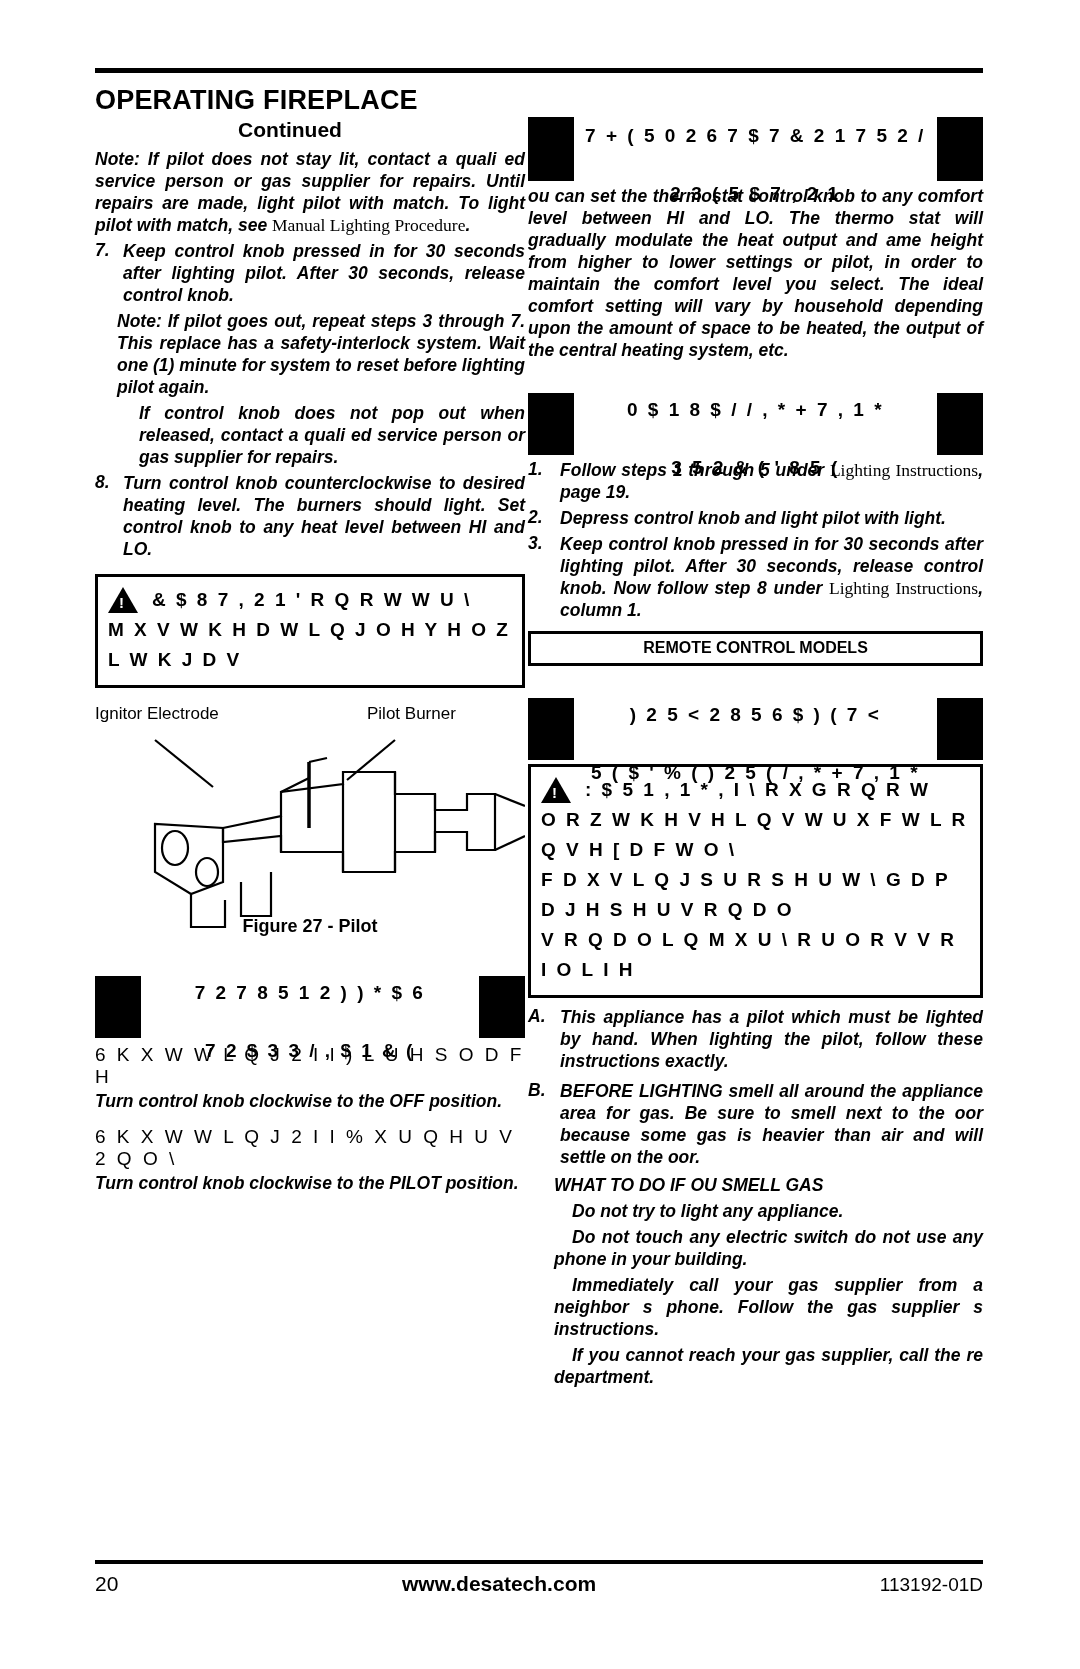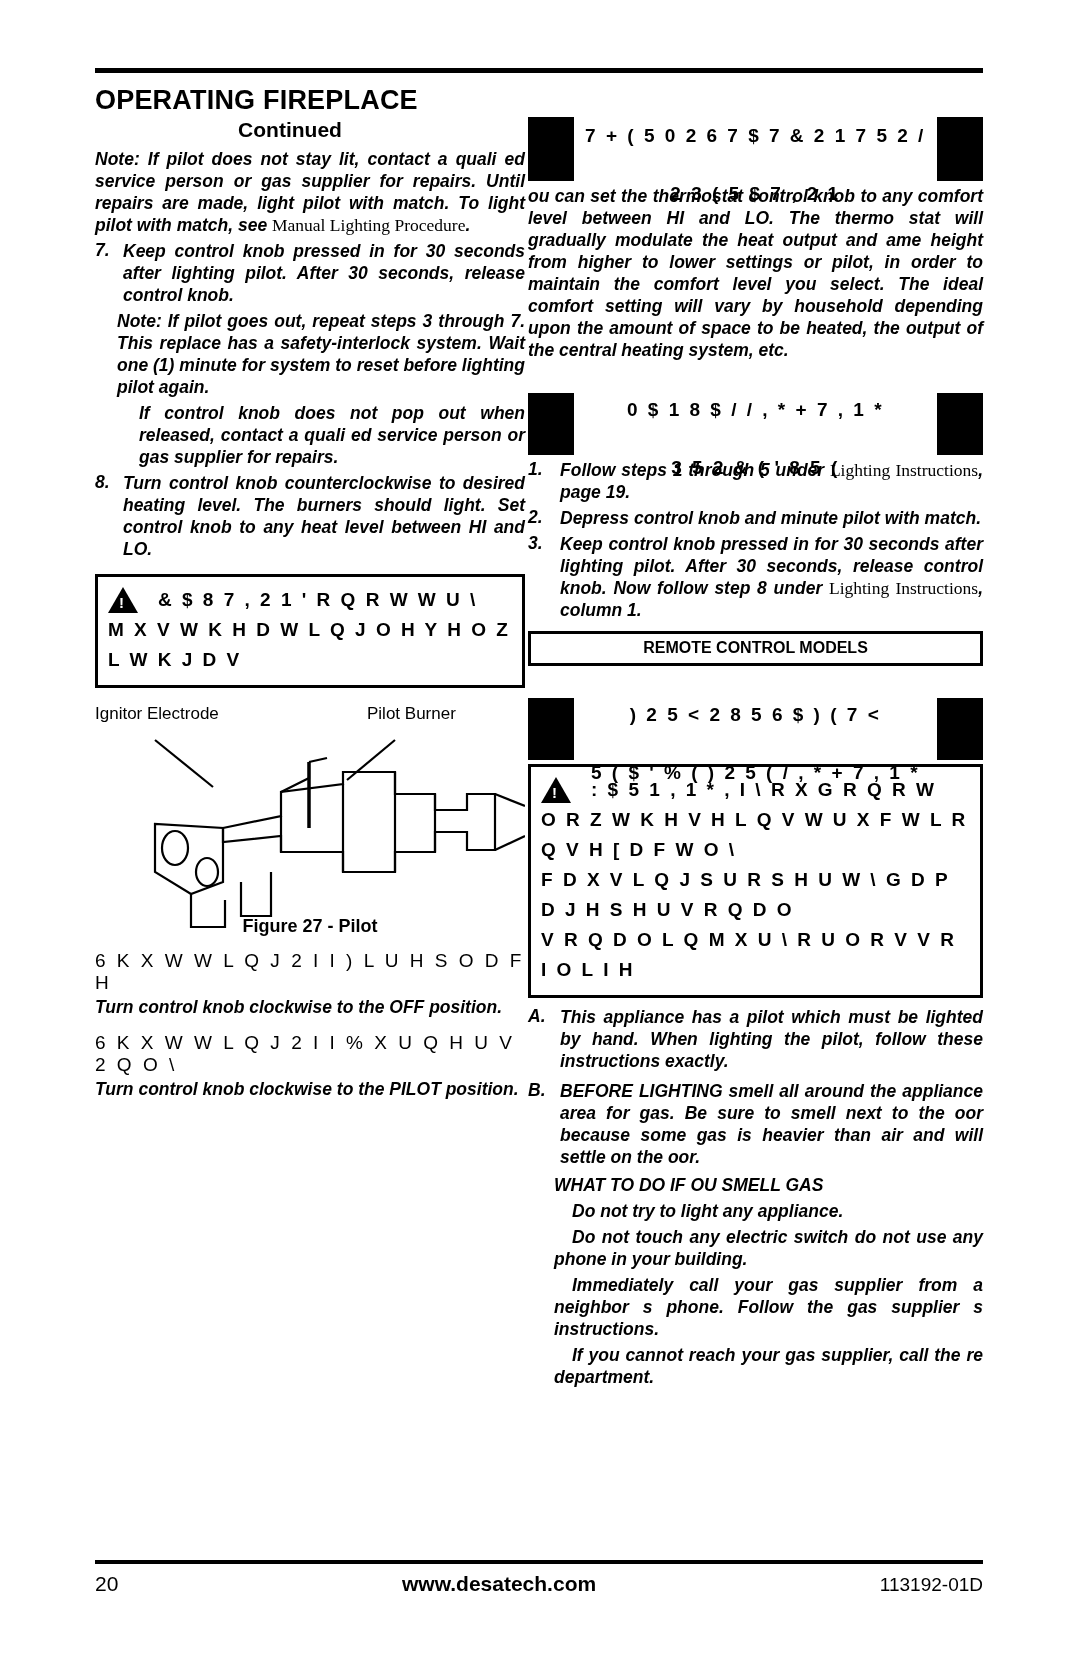--- a/index.html
+++ b/index.html
@@ -56,21 +56,21 @@
     font-family:"Liberation Sans", sans-serif;
     font-weight:bold;font-size:19px;letter-spacing:2.5px;text-align:center;
     line-height:26px;
     margin-top:32px;
   }
 
   
   .caution-box{
     border:3px solid #000;padding:8px 10px 10px 10px;margin-top:14px;position:relative;
   }
-  .caution-box .row1{display:flex;align-items:flex-start;gap:20px;}
+  .caution-box .row1{display:flex;align-items:flex-start;gap:14px;}
   .tri{
     width:0;height:0;border-left:15px solid transparent;border-right:15px solid transparent;
     border-bottom:26px solid #000;position:relative;flex:none;margin-top:2px;
   }
   .tri:after{
     content:"!";position:absolute;left:-4px;top:7px;color:#fff;font-weight:bold;font-size:15px;
     font-family:"Liberation Sans", sans-serif;
   }
   .caution-text{
     font-weight:bold;font-size:19px;letter-spacing:2.5px;line-height:30px;
@@ -174,20 +174,26 @@
           <path d="M186 60 L214 46 L214 30"></path>
           <path d="M214 30 L232 26"></path>
         </g>
         <g fill="none" stroke="#000" stroke-width="3.5">
           <line x1="214" y1="30" x2="214" y2="96"></line>
         </g>
       </svg>
       <div class="fig-caption" style="position:absolute;left:0;top:208px;width:430px;">Figure 27 - Pilot</div>
     </div>
 
+    <div class="redact-band" style="margin-top:22px;height:62px;">
+      <div class="blk l"></div>
+      <div class="blk r"></div>
+      <div class="garble" style="padding-top:4px;">7 2   7 8 5 1   2 ) )   * $ 6</div>
+      <div class="garble">7 2   $ 3 3 / , $ 1 &amp; (</div>
+    </div>
 
     <div class="mono-head">6 K X W W L Q J   2 I I   ) L U H S O D F H</div>
     <p class="body-it-nj" style="margin-top:2px;">Turn control knob clockwise        to the OFF position.</p>
 
     <div class="mono-head" style="margin-top:14px;">6 K X W W L Q J   2 I I   % X U Q H U V   2 Q O \</div>
     <p class="body-it-nj" style="margin-top:2px;">Turn control knob clockwise        to the PILOT position.</p>
   </div>
 
   <div class="col-right">
 
@@ -211,21 +217,21 @@
     <div class="ol-item">
       <div class="n">1.</div>
       <div class="t">
         <span>Follow steps 1 through 5 under</span>
         <span class="serif">Lighting Instructions</span><span>, page 19.</span>
       </div>
     </div>
 
     <div class="ol-item">
       <div class="n">2.</div>
-      <div class="t">Depress control knob and minute pilot with match.</div>
+      <div class="t">Depress control knob and light pilot with light.</div>
     </div>
 
     <div class="ol-item">
       <div class="n">3.</div>
       <div class="t">
         <span>Keep control knob pressed in for 30 seconds after lighting pilot. After 30 seconds, release control knob. Now follow step 8 under</span>
         <span class="serif">Lighting Instructions</span><span>, column 1.</span>
       </div>
     </div>
 

